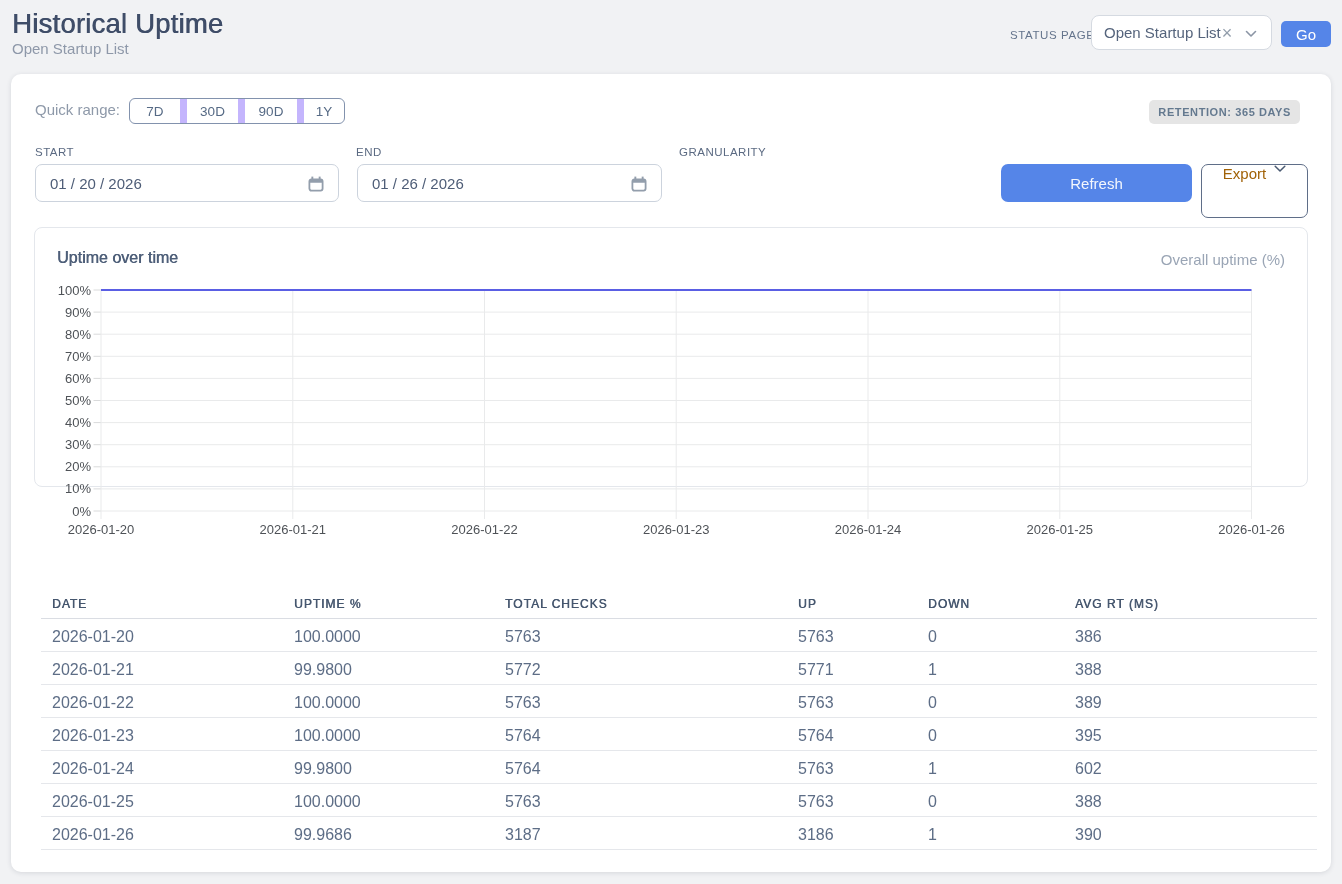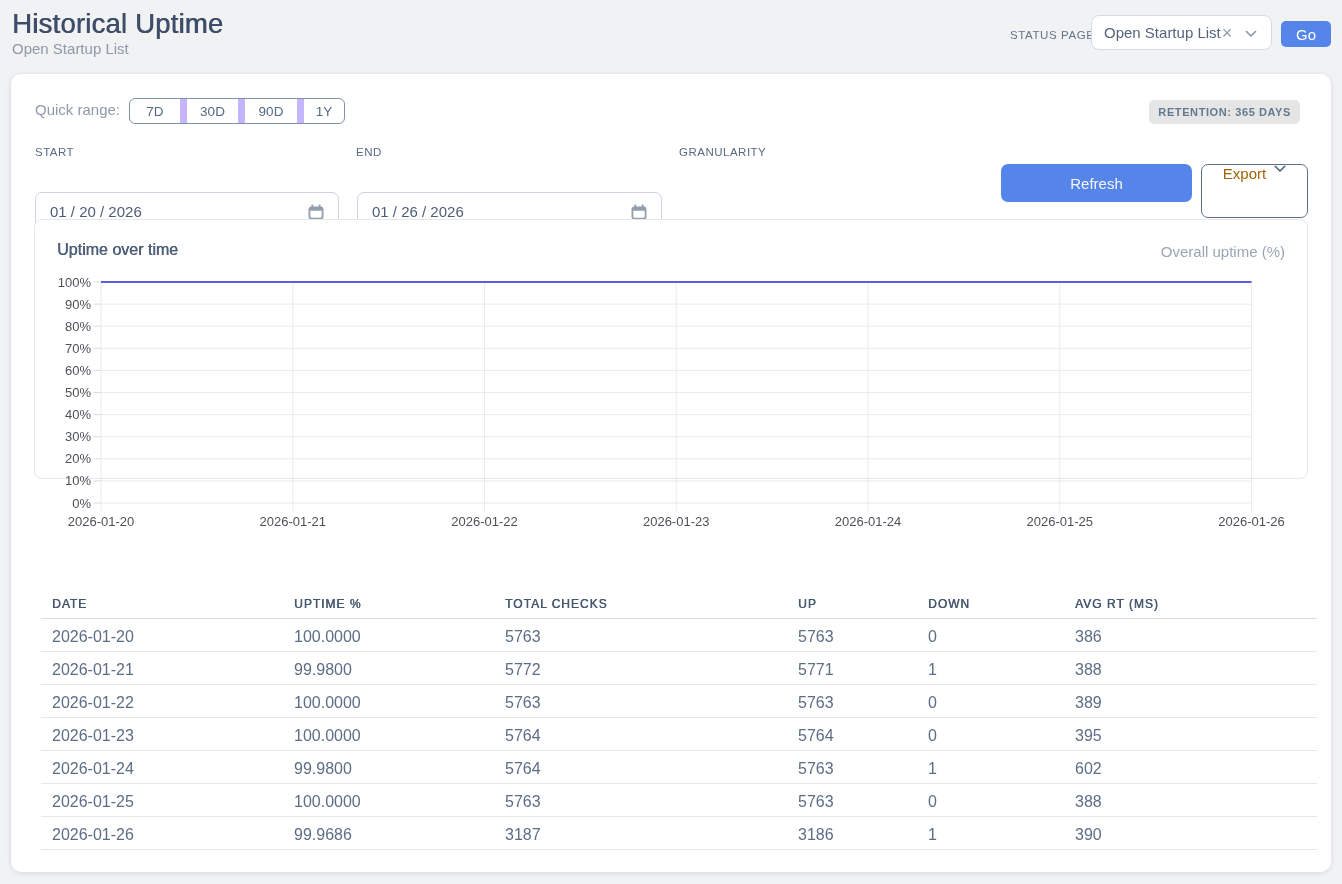--- a/index.html
+++ b/index.html
@@ -19,27 +19,27 @@
 
 .card { left:11px; top:74px; width:1320px; height:798px; background:#fff; border-radius:10px; box-shadow:0 1px 5px rgba(30,41,59,0.13); }
 
 .qr-label { left:24px; top:27px; font-size:15px; color:#8e99a9; }
 .qr-group { left:118px; top:24px; height:26px; display:flex; border:1px solid #8292ad; border-radius:6px; overflow:hidden; background:#fff; }
 .qr-group .qr { height:100%; display:flex; align-items:center; justify-content:center; font-size:13.5px; color:#566a85; border-left:7px solid #c4b5fd; }
 .qr-group .qr:first-child { border-left:none; }
 .badge { top:26px; right:31px; height:21px; background:#e5e5e5; border-radius:5px; display:flex; align-items:center; padding:12px 9px; font-size:11px; font-weight:700; color:#64798f; letter-spacing:0.6px; }
 
 .flabel { font-size:11.5px; font-weight:400; color:#5b6a82; letter-spacing:0.5px; top:72px; }
-.field { top:90px; height:38px; background:#fff; border:1px solid #ccd3dd; border-radius:7px; display:flex; align-items:center; padding:0 14px 0 14px; font-size:15px; color:#4e5d77;margin-top:28px; }
+.field { top:90px; height:38px; background:#fff; border:1px solid #ccd3dd; border-radius:7px; display:flex; align-items:center; padding:0 14px 0 14px; font-size:15px; color:#4e5d77; }
 .field .icon { margin-left:auto; display:flex; align-items:center; margin-top:2px; }
 .btn-refresh { left:990px; top:90px; width:191px; height:38px; background:#5585e8; border-radius:7px; color:#f4f7fd; font-size:15px; display:flex; align-items:center; justify-content:center; }
 .btn-export { left:1190px; top:90px; width:107px; height:54px; background:#fff; border:1px solid #5f6e88; border-radius:7px; color:#a16207; font-size:15px; display:flex; justify-content:center; gap:8px; }
 
 
-.chart-card { left:23px; top:145px; width:1274px; height:260px; border:1px solid #e4e7ec; border-radius:8px; background:#fff; }
+.chart-card { left:23px; top:153px; width:1274px; height:260px; border:1px solid #e4e7ec; border-radius:8px; background:#fff; }
 .chart-title { left:22px; top:21px; font-size:16px; font-weight:400; color:#4e5f79; text-shadow:0.5px 0 currentColor; }
 .chart-right { right:22px; top:23px; font-size:15px; color:#9aa5b5; }
 
 
 table.tbl { position:absolute; left:30px; top:514px; width:1276px; border-collapse:collapse; table-layout:fixed; }
 table.tbl th { text-align:left; font-size:12px; font-weight:400; text-shadow:0.5px 0 currentColor; color:#45566e; letter-spacing:1px; padding:9px 10px 7px 11px; border-bottom:1px solid #dadde3; }
 table.tbl td { font-size:16px; color:#5d6d86; padding:3px 10px 0 11px; border-bottom:1px solid #e5e7eb; height:33px; }
 </style>
 </head>
 <body>

